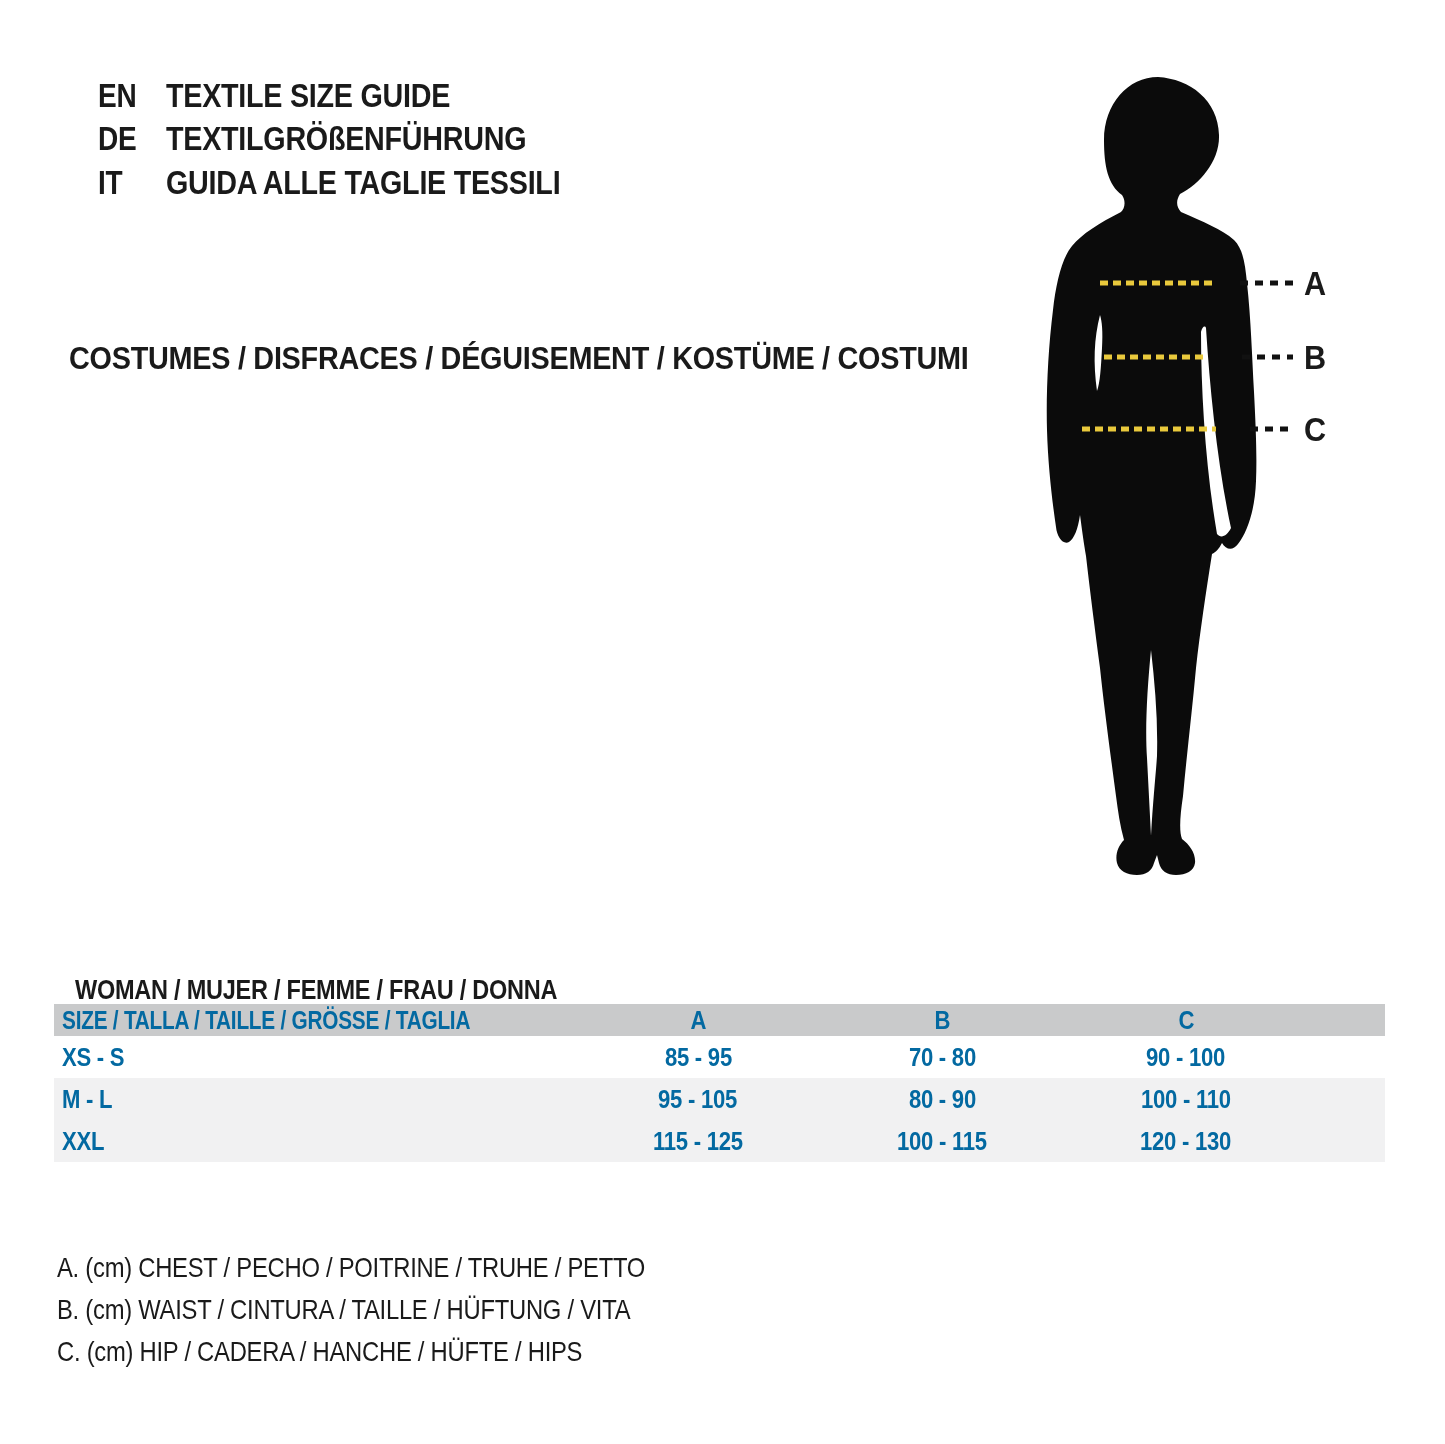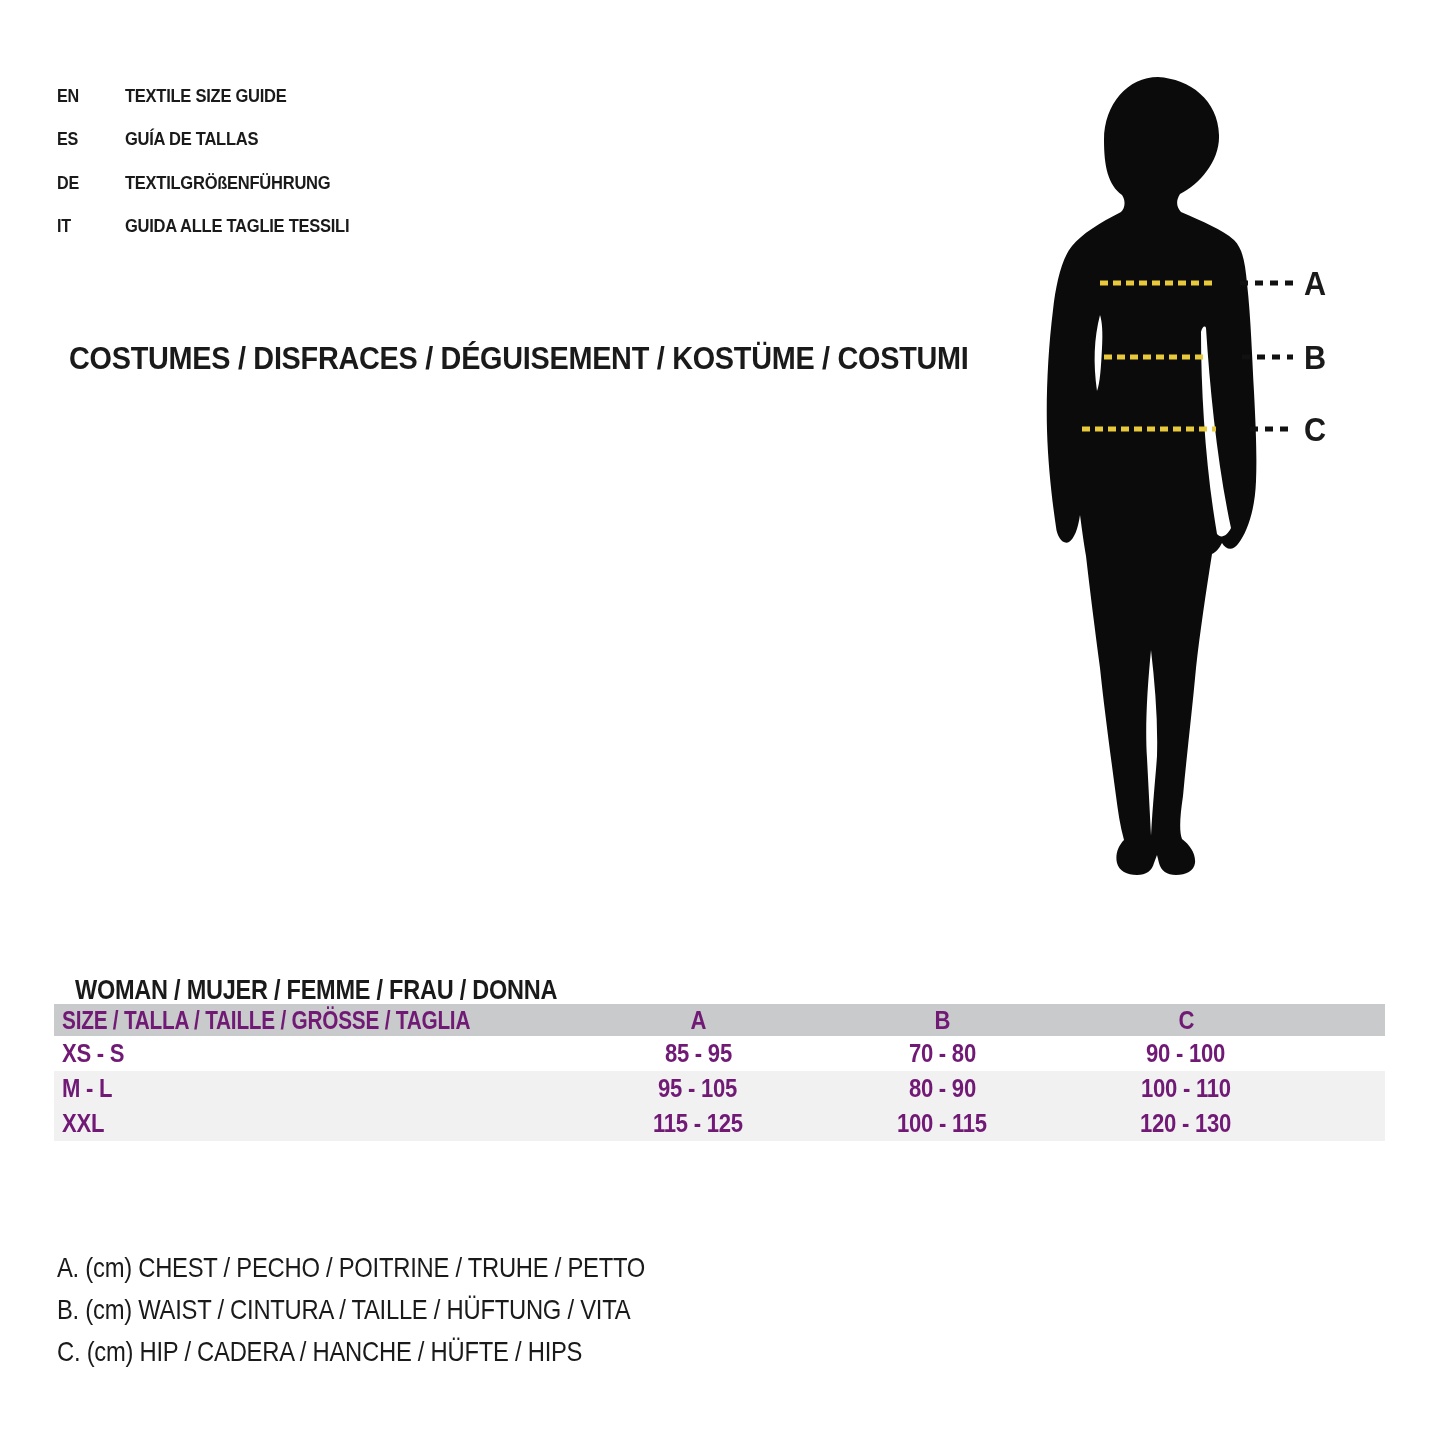--- a/index.html
+++ b/index.html
@@ -7,66 +7,62 @@
     position:relative;width:1445px;height:1444px;background:#ffffff;
     font-family:"Liberation Sans",sans-serif;color:#1a1a1a;overflow:hidden;
     letter-spacing:-0.3px;
   }
   
   .cnd{display:inline-block;white-space:nowrap;transform:scaleX(0.85);transform-origin:0 50%;}
   .cndc{display:inline-block;white-space:nowrap;transform:scaleX(0.85);transform-origin:50% 50%;}
 
   
   .lang-block{position:absolute;left:57px;top:74px;}
-  .lang-row{display:flex;align-items:center;height:43.5px;font-size:19px;font-weight:bold;}
+  .lang-row{display:flex;align-items:center;height:43.5px;font-size:33px;font-weight:bold;margin-left:41px;}
   .lang-code{flex:0 0 68px;transform:scaleX(0.85);transform-origin:0 50%;}
   .lang-label{transform:scaleX(0.87);transform-origin:0 50%;white-space:nowrap;}
 
   
   .costumes-title{position:absolute;left:57px;top:330px;margin:12px;font-size:31px;font-weight:bold;line-height:34px;}
 
   
   .figure-svg{position:absolute;left:1000px;top:60px;width:420px;height:840px;}
   .marker{position:absolute;left:1304px;width:44px;height:40px;line-height:40px;
           font-size:34px;font-weight:bold;transform:scaleX(0.9);transform-origin:0 50%;}
   .marker-a{top:263px;} .marker-b{top:337px;} .marker-c{top:409px;}
 
   
   .woman-title{position:absolute;left:57px;top:955px;margin:18px;font-size:28px;font-weight:bold;line-height:34px;}
 
   
   .size-table{
     position:absolute;left:54px;top:1004px;width:1331px;
     border-collapse:collapse;table-layout:fixed;
-    font-size:26px;font-weight:bold;color:#701a75;
+    font-size:26px;font-weight:bold;color:#0369a1;
   }
   .size-table thead tr{height:32px;background:#c9cacb;}
-  .size-table tbody tr{height:35px;}
+  .size-table tbody tr{height:42px;}
   .size-table tbody tr.stripe{background:#f1f1f2;}
   .size-table th,.size-table td{padding:0;font-weight:bold;vertical-align:middle;}
   .size-table .col-size{text-align:left;padding-left:8px;}
   .size-table .col-val{text-align:center;}
 
   
   .legend{position:absolute;left:57px;top:1247px;}
   .legend-row{display:flex;align-items:center;height:42px;font-size:28px;font-weight:normal;}
 </style>
 </head>
 <body>
 
 <div class="canvas">
 
   <section class="lang-block">
     <div class="lang-row">
       <span class="lang-code">EN</span>
       <span class="lang-label">TEXTILE SIZE GUIDE</span>
-    </div>
-    <div class="lang-row">
-      <span class="lang-code">ES</span>
-      <span class="lang-label">GUÍA DE TALLAS</span>
     </div>
     <div class="lang-row">
       <span class="lang-code">DE</span>
       <span class="lang-label">TEXTILGRÖßENFÜHRUNG</span>
     </div>
     <div class="lang-row">
       <span class="lang-code">IT</span>
       <span class="lang-label">GUIDA ALLE TAGLIE TESSILI</span>
     </div>
   </section>

